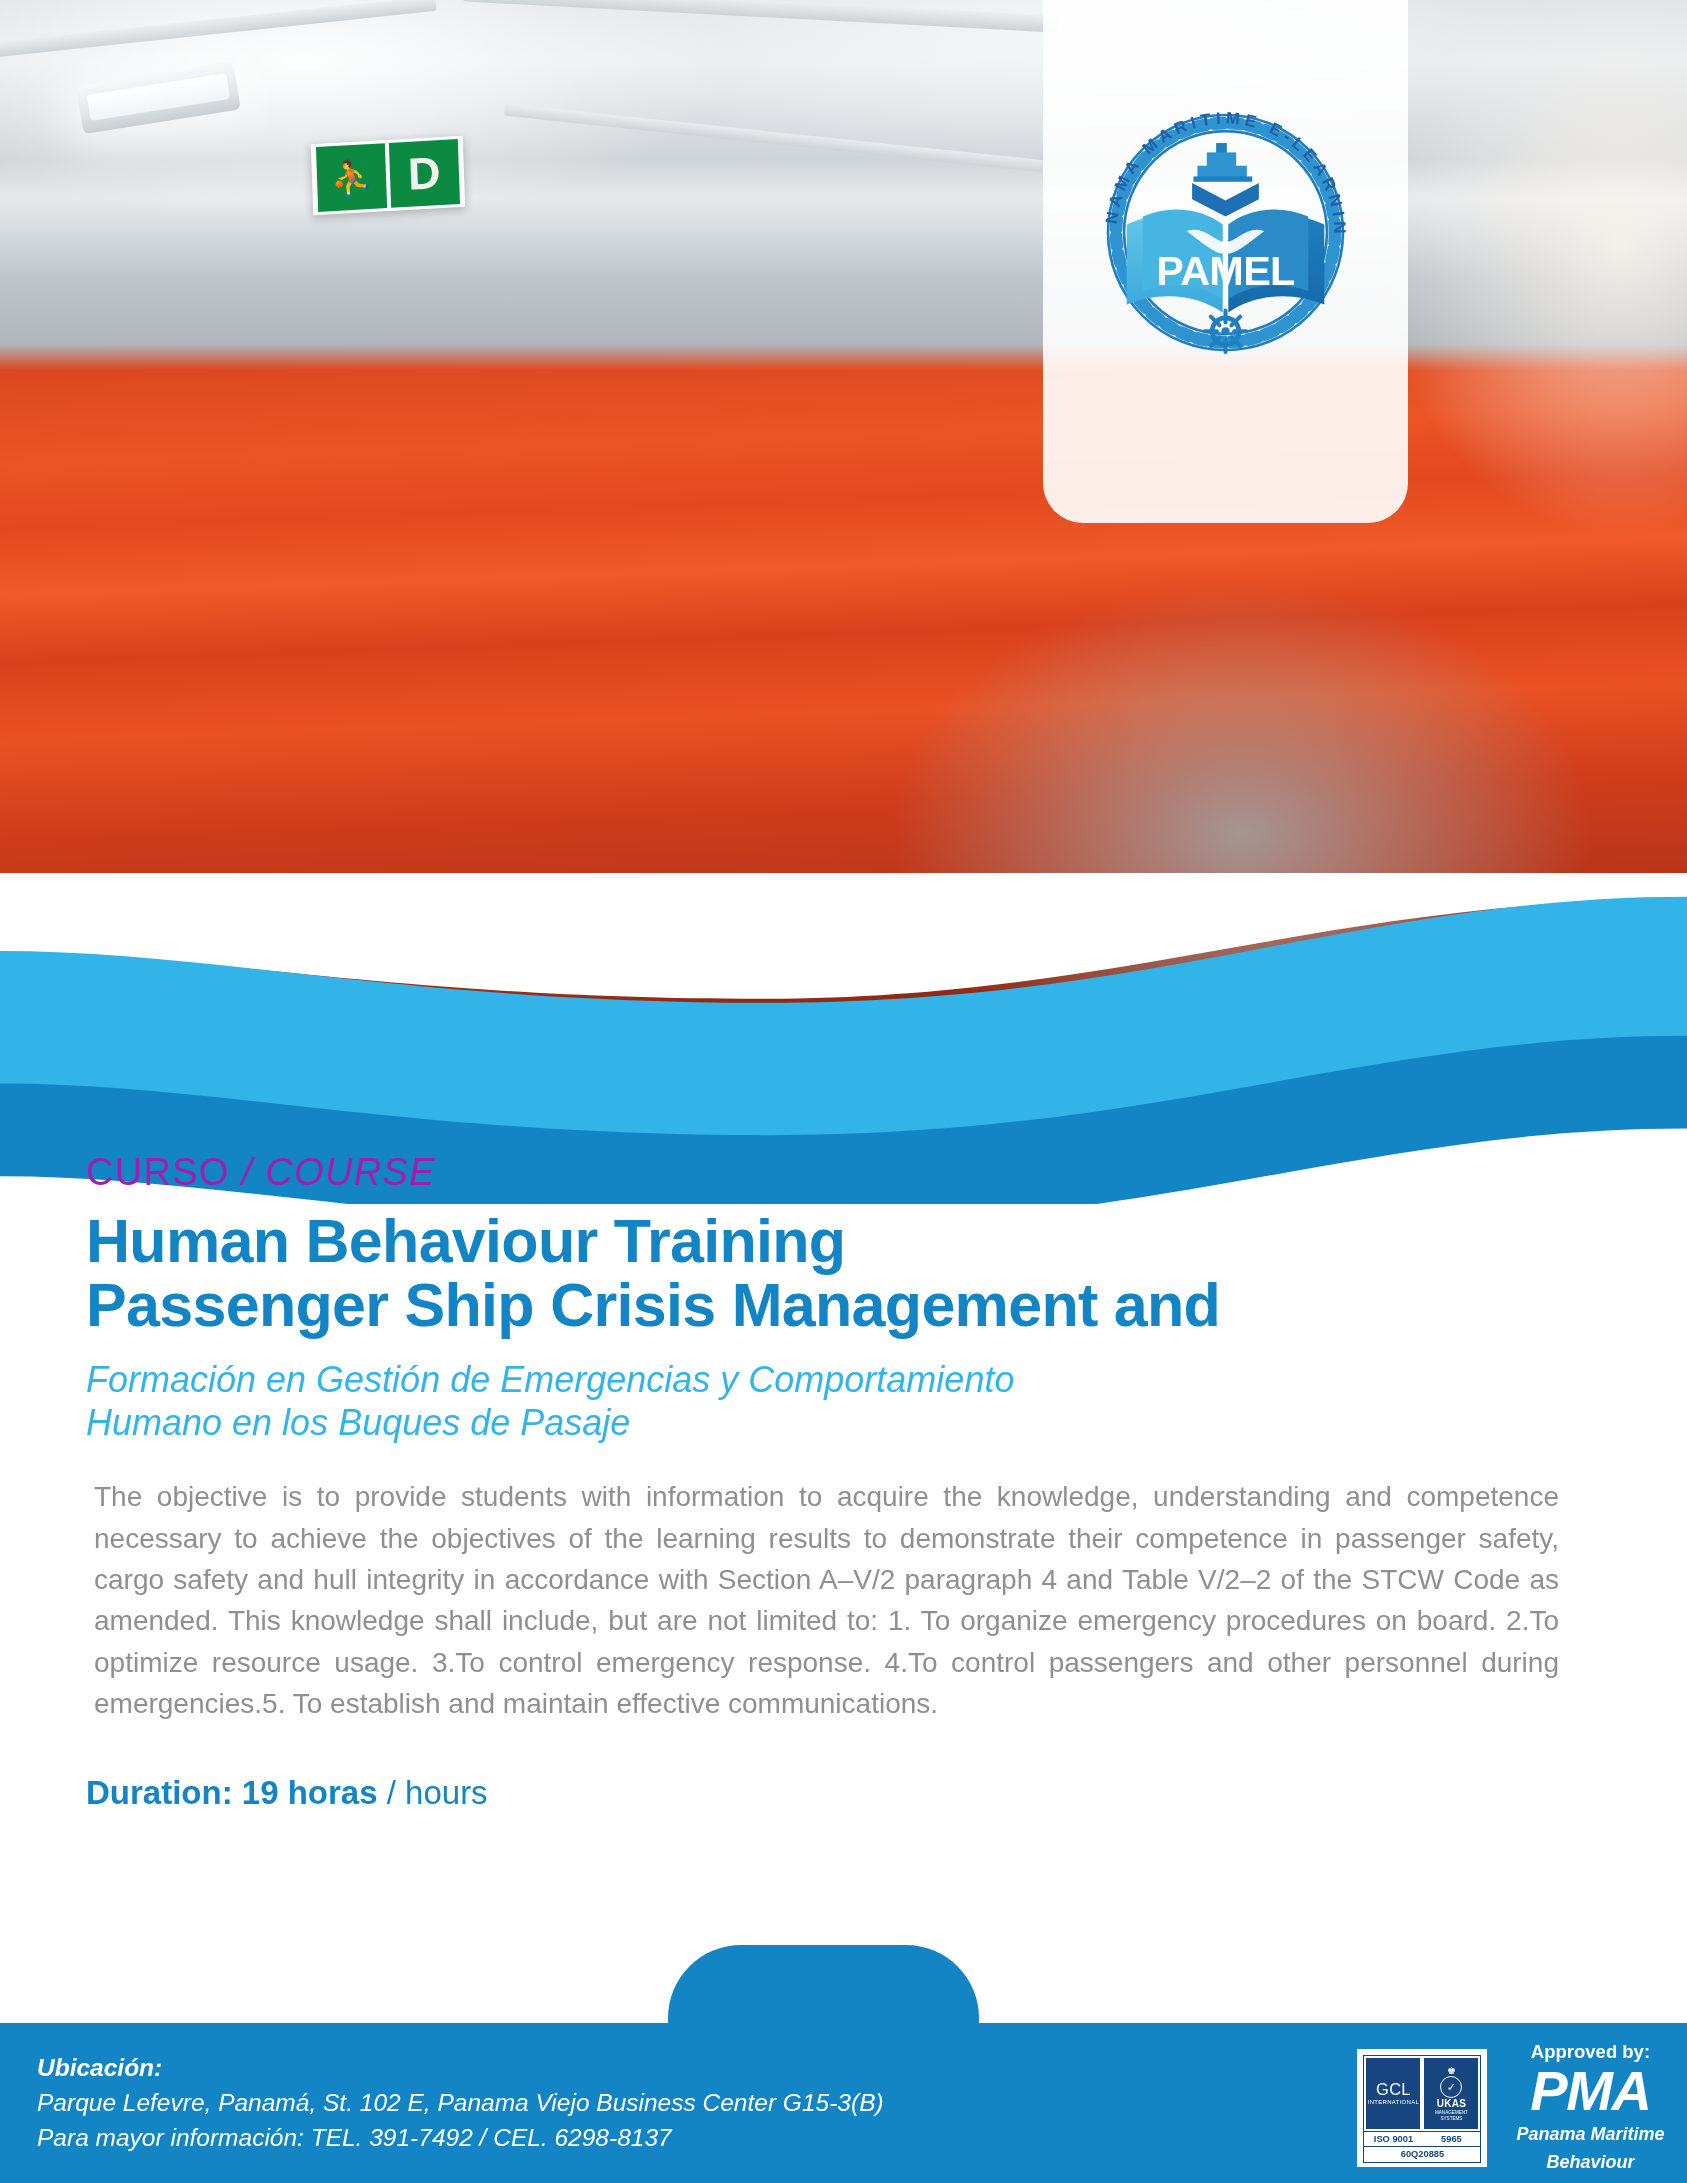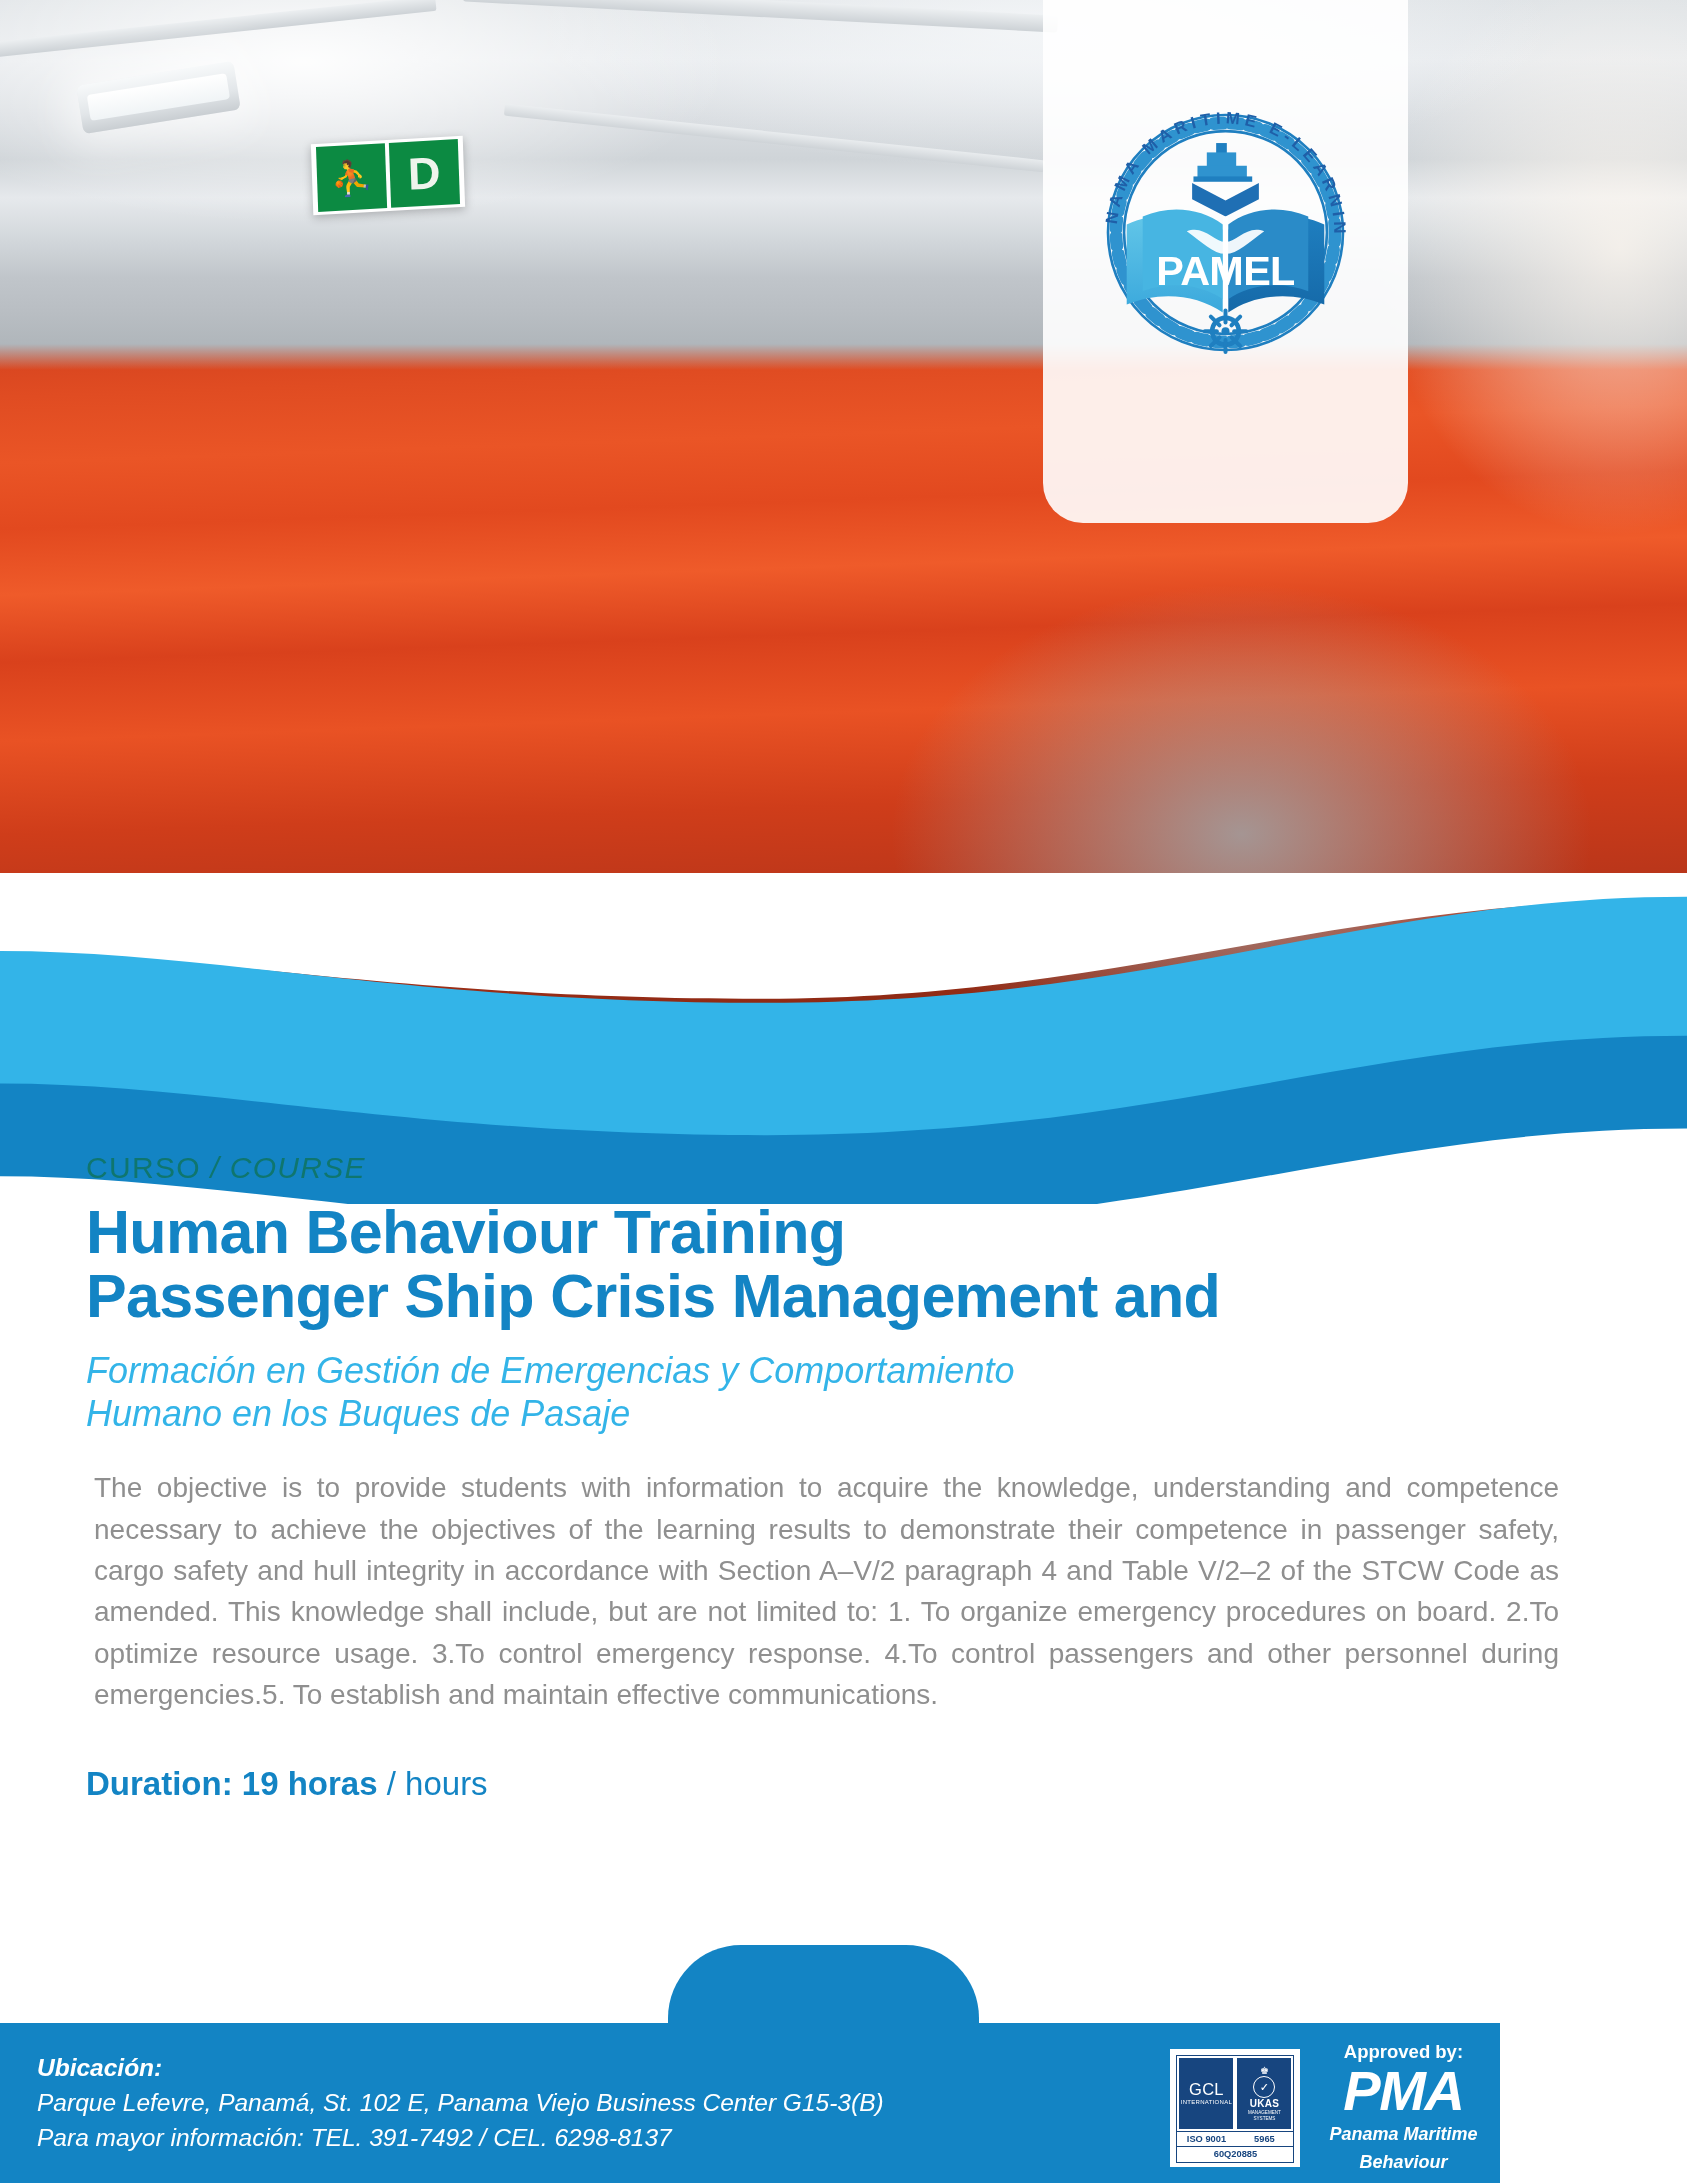--- a/index.html
+++ b/index.html
@@ -165,23 +165,23 @@
   }
   .wave-svg { display: block; }
 
   
   .content {
     position: absolute;
     left: 86px; top: 1151px;
     width: 1495px;
   }
   .eyebrow {
-    font-size: 30px;
+    font-size: 38px;
     letter-spacing: 1.3px;
-    color: #0f766e;
+    color: #a21caf;
     font-style: italic;
     font-weight: 300;
     margin: 0 0 14.6px 0;
     font-family: "Liberation Sans", sans-serif;
   }
   .eyebrow .es { font-style: normal; }
   .course-title {
     font-size: 61px;
     line-height: 1.05;
     font-weight: bold;
@@ -218,21 +218,21 @@
     font-size: 33px;
     color: #1384c4;
   }
   .duration .bold { font-weight: bold; }
   .duration .light { font-weight: 400; }
 
   
   .footer {
     position: absolute;
     left: 0; top: 2023px;
-    width: 1500px; height: 160px;
+    width: 1687px; height: 160px;
     background: #1384c4;
   }
   .footer-notch {
     position: absolute;
     left: 668px; top: -78px;
     width: 311px; height: 106px;
     background: #1384c4;
     border-top-left-radius: 73px;
     border-top-right-radius: 73px;
   }

